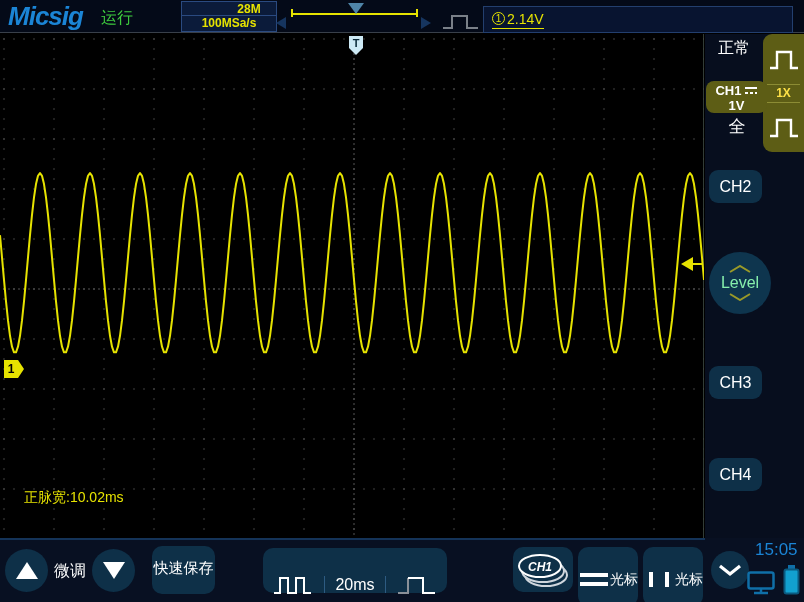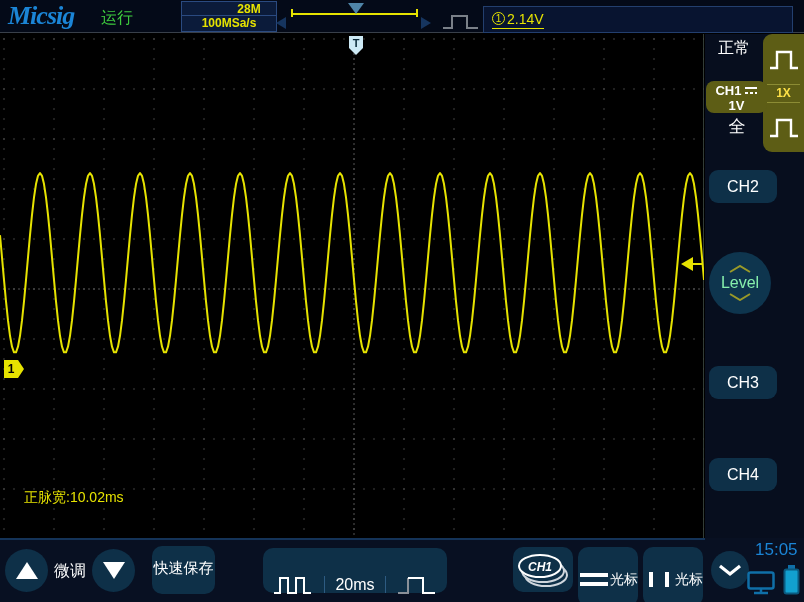--- a/index.html
+++ b/index.html
@@ -4,21 +4,21 @@
 <style>
   * { margin:0; padding:0; box-sizing:border-box; }
   body { background:#222; font-family:"Liberation Sans", sans-serif; }
   .stage { position:relative; width:804px; height:602px; background:#000; overflow:hidden;
            font-family:"Liberation Sans", sans-serif; }
 
   
   .topbar { position:absolute; left:0; top:0; width:804px; height:33px; background:#040a18;
             border-bottom:1px solid #39404a; }
   .logo { position:absolute; left:8px; top:1px; font-size:26px; font-weight:bold; font-style:italic;
-          color:#1b85d6; letter-spacing:-1px;font-family:Liberation Serif, serif; }
+          color:#1b85d6; letter-spacing:-1px; }
   .run  { position:absolute; left:101px; top:8px; font-size:16px; color:#3ecb3e; }
   .ratebox { position:absolute; left:181px; top:1px; width:96px; height:31px;
              background:#0b1b3a; border:1px solid #2a4a80; }
   .ratebox .mem, .ratebox .rate { height:14px; line-height:14px; text-align:center;
              color:#e6e300; font-size:12px; font-weight:bold; }
   .ratebox .mem { border-bottom:1px solid #2a4a80;padding-left:40px; }
   .navL { position:absolute; left:276px; top:17px; width:0; height:0;
           border-top:6px solid transparent; border-bottom:6px solid transparent;
           border-right:10px solid #16355f; }
   .navR { position:absolute; left:421px; top:17px; width:0; height:0;
@@ -61,21 +61,21 @@
                 background:#5d5d15; border-radius:9px 0 0 9px; display:flex; flex-direction:column;
                 align-items:center; }
   .probepanel .div { width:33px; height:1px; background:#8c8c34; }
   .probepanel .att { color:#fde047; font-size:12px; font-weight:bold; height:17px; line-height:17px; }
   .probepanel .ic { height:50px; display:flex; align-items:center; justify-content:center; }
   .ch1btn { position:absolute; left:1px; top:47px; width:61px; height:32px; background:#5d5d15;
             border-radius:8px; color:#fff; font-weight:bold; font-size:13px; text-align:center;
             line-height:15px; padding-top:2px; cursor:pointer; }
   .ch1btn .r1 { display:flex; align-items:center; justify-content:center; gap:3px; }
   .bw { position:absolute; left:0px; top:81px; width:64px; text-align:center; color:#fff; font-size:17px; }
-  .chbtn { position:absolute; left:4px; width:68px; height:33px; background:#0e3048; border-radius:9px;
+  .chbtn { position:absolute; left:4px; width:53px; height:33px; background:#0e3048; border-radius:9px;
            color:#fff; font-size:16px; display:flex; align-items:center; justify-content:center;
            cursor:pointer; }
   .ch2 { top:136px; } .ch3 { top:332px; } .ch4 { top:424px; }
   .levelbtn { position:absolute; left:4px; top:218px; width:62px; height:62px; border-radius:50%;
               background:#0e354e; display:flex; flex-direction:column; align-items:center;
               justify-content:center; gap:1px; cursor:pointer; }
   .levelbtn span { color:#86efac; font-size:16px; }
 
   
   .botbar { position:absolute; left:0; top:538px; width:804px; height:64px; background:#081022; }

